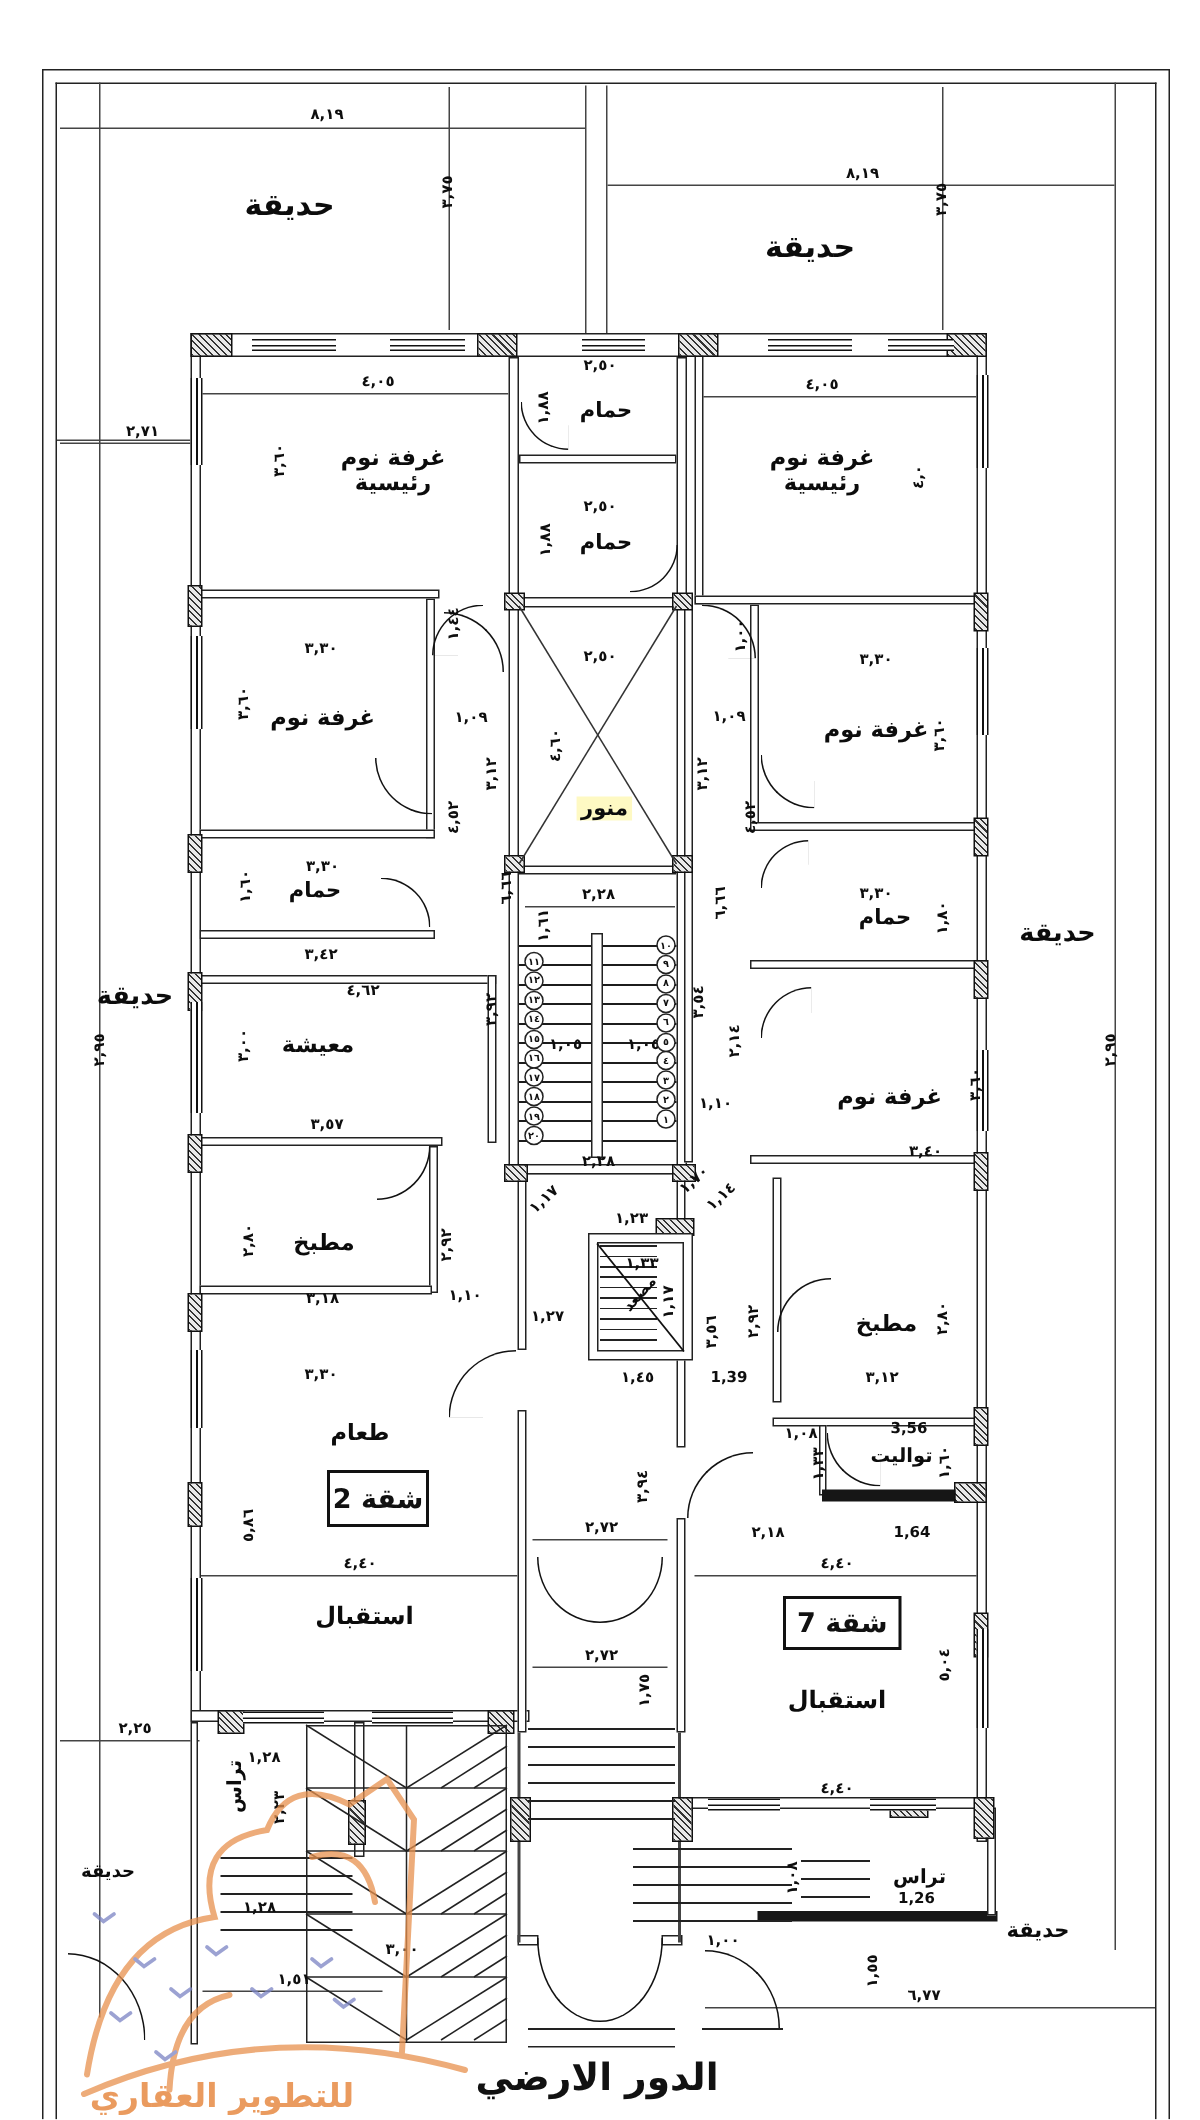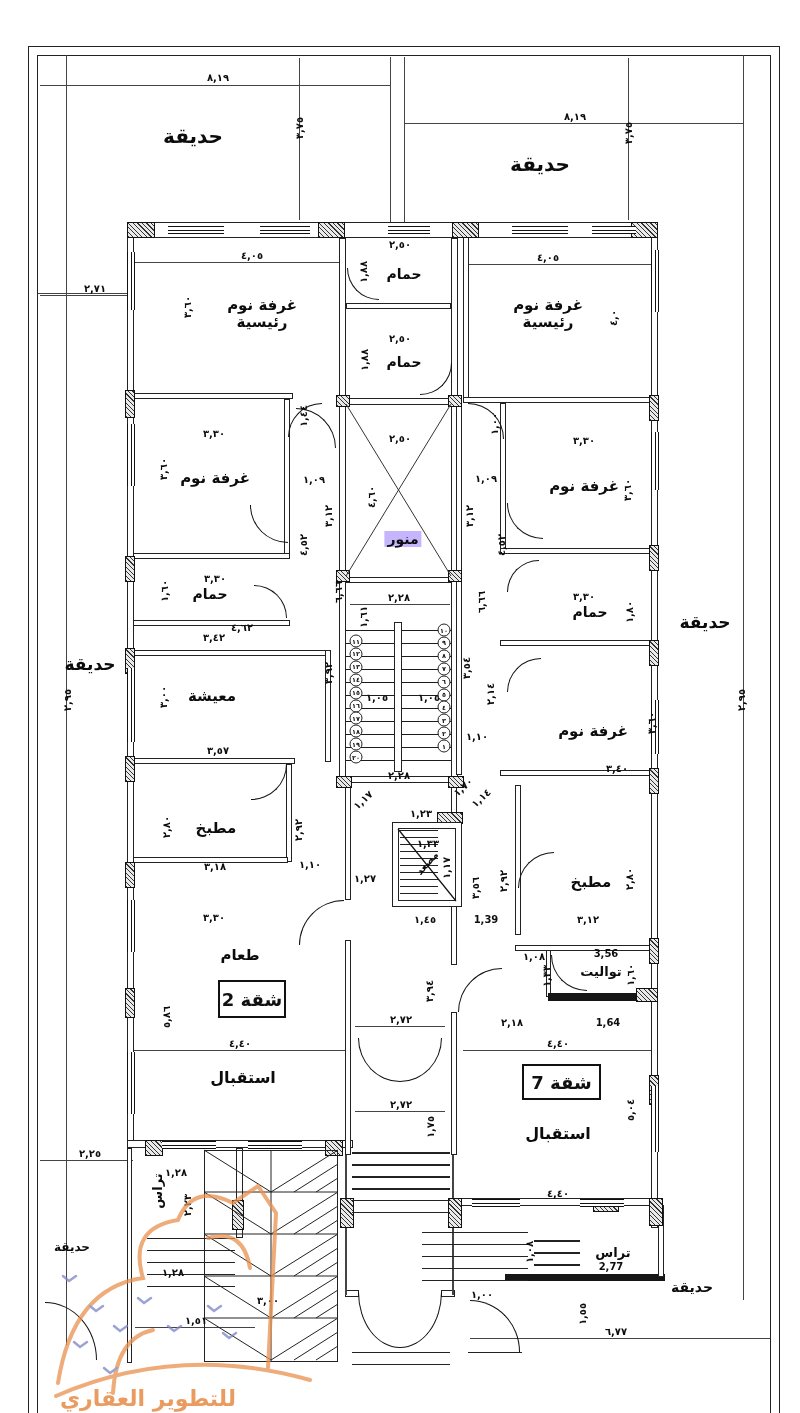--- a/index.html
+++ b/index.html
@@ -248,21 +248,21 @@
   <div class="rl" style="left:90px;top:664px;font-size:17px">حديقة</div>
   <div class="rl" style="left:705px;top:622px;font-size:17px">حديقة</div>
   <div class="rl" style="left:72px;top:1247px;font-size:12px">حديقة</div>
   <div class="rl" style="left:692px;top:1287px;font-size:14px">حديقة</div>
   <div class="rl wrap" style="left:262px;top:314px;font-size:15px">غرفة نوم رئيسية</div>
   <div class="rl wrap" style="left:548px;top:314px;font-size:15px">غرفة نوم رئيسية</div>
   <div class="rl" style="left:404px;top:274px;font-size:14px">حمام</div>
   <div class="rl" style="left:404px;top:362px;font-size:14px">حمام</div>
   <div class="rl" style="left:215px;top:478px;font-size:15px">غرفة نوم</div>
   <div class="rl" style="left:210px;top:594px;font-size:14px">حمام</div>
-  <div class="rl" style="left:403px;top:539px;font-size:14px;background:#c4b5fd;padding:0 3px">منور</div>
+  <div class="rl" style="left:403px;top:539px;font-size:14px;background:#fef9c3;padding:0 3px">منور</div>
   <div class="rl" style="left:212px;top:696px;font-size:15px">معيشة</div>
   <div class="rl" style="left:216px;top:828px;font-size:15px">مطبخ</div>
   <div class="rl" style="left:240px;top:955px;font-size:15px">طعام</div>
   <div class="rl" style="left:243px;top:1077px;font-size:16px">استقبال</div>
   <div class="rl" style="left:584px;top:486px;font-size:15px">غرفة نوم</div>
   <div class="rl" style="left:590px;top:612px;font-size:14px">حمام</div>
   <div class="rl" style="left:593px;top:731px;font-size:15px">غرفة نوم</div>
   <div class="rl" style="left:591px;top:882px;font-size:15px">مطبخ</div>
   <div class="rl" style="left:601px;top:971px;font-size:13px">تواليت</div>
   <div class="rl" style="left:558px;top:1133px;font-size:16px">استقبال</div>
@@ -285,21 +285,21 @@
   <div class="dim v" style="left:363px;top:272px">١,٨٨</div>
   <div class="dim" style="left:400px;top:338px">٢,٥٠</div>
   <div class="dim v" style="left:364px;top:360px">١,٨٨</div>
   <div class="dim v" style="left:303px;top:416px">١,٤٤</div>
   <div class="dim v" style="left:494px;top:424px">١,٠٠</div>
   <div class="dim" style="left:214px;top:433px">٣,٣٠</div>
   <div class="dim v" style="left:163px;top:469px">٣,٦٠</div>
   <div class="dim" style="left:215px;top:578px">٣,٣٠</div>
   <div class="dim v" style="left:164px;top:591px">١,٦٠</div>
   <div class="dim" style="left:214px;top:637px">٣,٤٢</div>
-  <div class="dim" style="left:242px;top:627px">٤,٦٢</div>
+  <div class="dim" style="left:242px;top:661px">٤,٦٢</div>
   <div class="dim v" style="left:163px;top:697px">٣,٠٠</div>
   <div class="dim v" style="left:328px;top:673px">٣,٩٢</div>
   <div class="dim" style="left:218px;top:750px">٣,٥٧</div>
   <div class="dim v" style="left:166px;top:827px">٢,٨٠</div>
   <div class="dim" style="left:215px;top:866px">٣,١٨</div>
   <div class="dim v" style="left:298px;top:830px">٢,٩٢</div>
   <div class="dim" style="left:310px;top:864px">١,١٠</div>
   <div class="dim" style="left:214px;top:917px">٣,٣٠</div>
   <div class="dim v" style="left:166px;top:1017px">٥,٨٦</div>
   <div class="dim" style="left:240px;top:1043px">٤,٤٠</div>
@@ -354,21 +354,21 @@
   <div class="dim" style="left:606px;top:953px">3,56</div>
   <div class="dim" style="left:534px;top:956px">١,٠٨</div>
   <div class="dim v" style="left:546px;top:976px">١,٣٣</div>
   <div class="dim v" style="left:630px;top:975px">١,٦٠</div>
   <div class="dim" style="left:512px;top:1022px">٢,١٨</div>
   <div class="dim" style="left:608px;top:1022px">1,64</div>
   <div class="dim" style="left:558px;top:1043px">٤,٤٠</div>
   <div class="dim v" style="left:630px;top:1110px">٥,٠٤</div>
   <div class="dim" style="left:558px;top:1193px">٤,٤٠</div>
   <div class="dim v" style="left:529px;top:1252px">١,٠٨</div>
-  <div class="dim" style="left:611px;top:1266px">2,77</div>
+  <div class="dim" style="left:611px;top:1266px">1,26</div>
   <div class="dim v" style="left:582px;top:1314px">١,٥٥</div>
   <div class="dim" style="left:616px;top:1331px">٦,٧٧</div>
   <div class="dim" style="left:482px;top:1294px">١,٠٠</div>
   <div class="dim" style="left:268px;top:1300px">٣,٠٠</div>
 
   <svg style="left:18px;top:1158px;opacity:.75" width="310" height="255">
     <g fill="none" stroke="#e8914e" stroke-width="4" stroke-linecap="round">
       <path d="M40,225 Q55,130 125,120 Q110,70 160,62 Q175,25 215,45 L240,28 L258,55 L250,210"></path>
       <path d="M38,238 Q160,185 292,222"></path>
       <path d="M95,235 Q98,180 135,172"></path>
@@ -381,20 +381,21 @@
       <path d="M96,168 l6,5 l7,-5"></path>
         <path d="M120,140 l6,5 l7,-5"></path>
         <path d="M150,168 l6,5 l7,-5"></path>
       <path d="M86,210 l6,5 l7,-5"></path>
         <path d="M190,148 l6,5 l7,-5"></path>
         <path d="M205,175 l6,5 l7,-5"></path>
     </g>
   </svg>
   <div class="wm-tag" style="left:148px;top:1398px">للتطوير العقاري</div>
 
+  <div class="title" style="left:398px;top:1385px">الدور الارضي</div>
 
 <div class="stnum" style="left: 356px; top: 641px;">١١</div>
     <div class="stnum" style="left: 356px; top: 653.9px;">١٢</div>
     <div class="stnum" style="left: 356px; top: 666.8px;">١٣</div>
     <div class="stnum" style="left: 356px; top: 679.7px;">١٤</div>
     <div class="stnum" style="left: 356px; top: 692.6px;">١٥</div>
     <div class="stnum" style="left: 356px; top: 705.5px;">١٦</div>
     <div class="stnum" style="left: 356px; top: 718.4px;">١٧</div>
     <div class="stnum" style="left: 356px; top: 731.3px;">١٨</div>
     <div class="stnum" style="left: 356px; top: 744.2px;">١٩</div>

